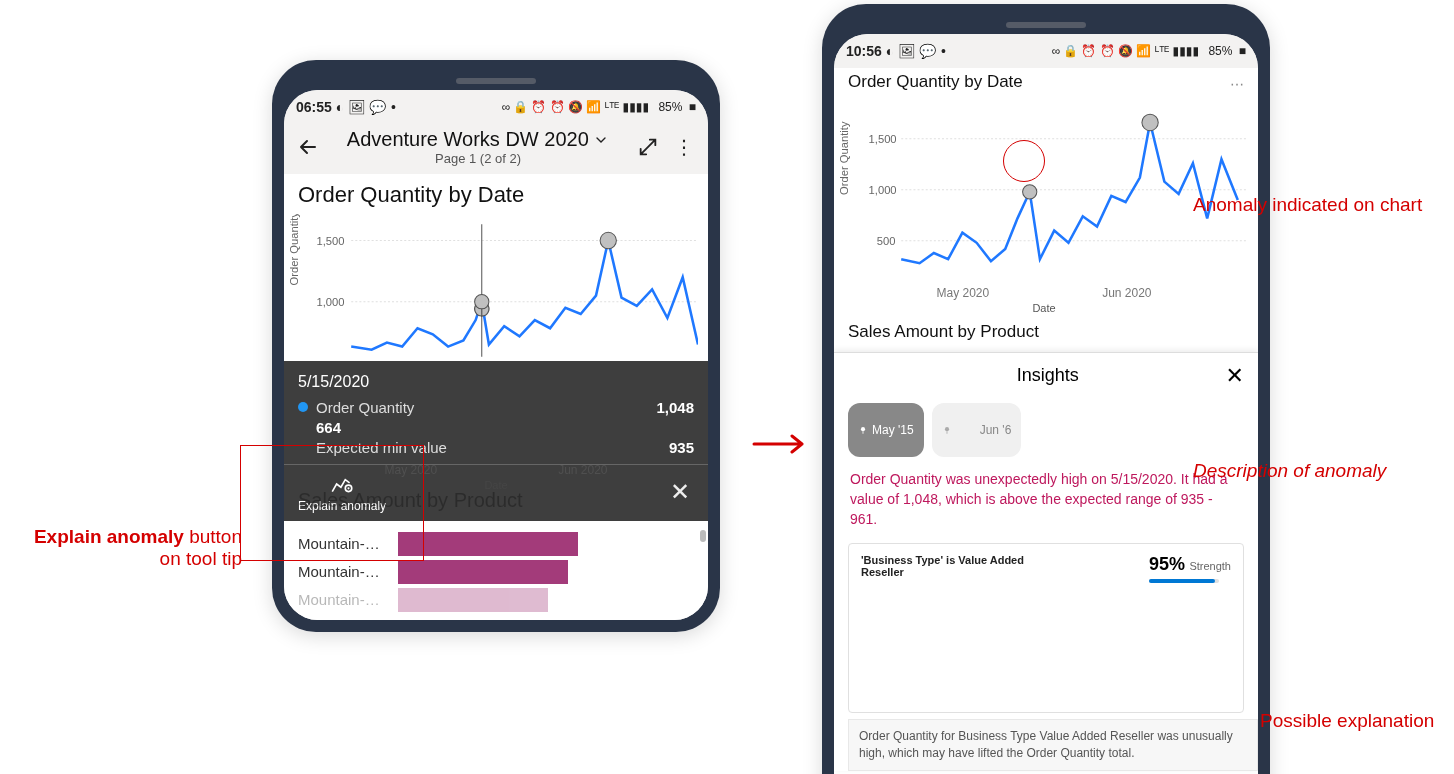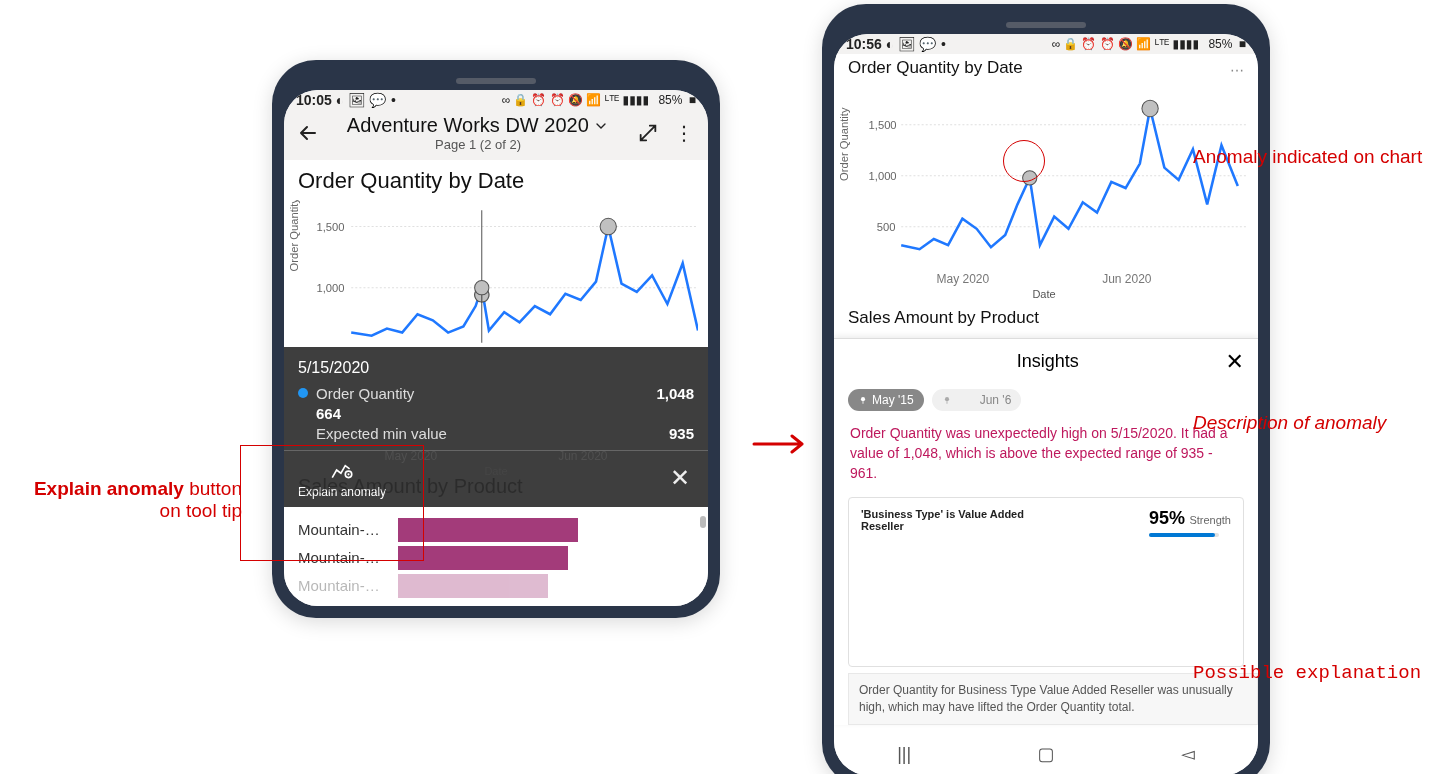--- a/index.html
+++ b/index.html
@@ -34,21 +34,21 @@
   .speaker {
     width: 80px; height: 6px;
     background: #555b67;
     border-radius: 3px;
     margin: 6px auto 6px;
   }
 
   
   .statusbar {
     background: #f3f2f1;
-    height: 20px;
+    height: 34px;
     display: flex;
     align-items: center;
     justify-content: space-between;
     padding: 0 12px;
     font-size: 14px;
     color: #222;
   }
   .status-icons { display:flex; align-items:center; gap:3px; font-size:12px; }
 
   
@@ -113,21 +113,21 @@
   .insights-panel {
     background:#fff;
     border-top: 1px solid #ddd;
     margin-top:4px;
     box-shadow: 0 -2px 6px rgba(0,0,0,0.08);
   }
   .insights-hdr { display:flex; align-items:center; padding:10px 14px; }
   .insights-title { flex:1; text-align:center; font-size:18px; font-weight:400;}
   .insights-close { font-size:22px; cursor:pointer;}
   .chips { padding: 4px 14px; display:flex; gap:8px;}
-  .chip { font-size:12px; border-radius:12px; padding:4px 10px; display:inline-flex; align-items:center; gap:4px; cursor:pointer;}
+  .chip { font-size:12px; border-radius:12px; padding:20px 10px; display:inline-flex; align-items:center; gap:4px; cursor:pointer;}
   .chip.active { background:#888; color:#fff;}
   .chip.inactive { background:#f0f0f0; color:#888;gap:28px;}
   .insights-desc { padding: 8px 16px; font-size:14px; color:#be185d; line-height:1.45;}
 
   .insights-card {
     margin: 6px 14px;
     border:1px solid #e0e0e0;
     border-radius:4px;
     padding:10px 12px 14px 12px;
     min-height:170px;
@@ -150,20 +150,21 @@
     line-height:1.4;
   }
 
   .nav-bar { height:42px; display:flex; justify-content:space-around; align-items:center; font-size:18px; color:#555;}
 
   
   .callout {
     position:absolute;
     color:#d40000;
     font-size:19px;
+    margin-top:48px;
   }
   .callout.bold-first .first { font-weight:700; }
 
   
   .big-arrow {
     position:absolute;
     left:752px;
     top:432px;
     width:60px;
     height:24px;
@@ -188,21 +189,21 @@
 <body>
 
 <div class="callout bold-first" style="left:12px; top:478px; width:230px; text-align:right;">
   <span class="first">Explain anomaly</span><span> button on tool tip</span>
 </div>
 
 <div class="phone left">
   <div class="speaker"></div>
   <div class="phone-inner">
     <div class="statusbar">
-      <div><b>10:05</b>&nbsp;<span>◐ 🖼 💬 •</span></div>
+      <div><b>06:55</b>&nbsp;<span>◐ 🖼 💬 •</span></div>
       <div class="status-icons"><span>∞ 🔒 ⏰ ⏰ 🔕 📶 ᴸᵀᴱ ▮▮▮▮</span>&nbsp;<span>85%</span>&nbsp;■</div>
     </div>
     <div class="app-header">
       <div class="back-arrow">
         <svg viewBox="0 0 24 24" width="24" height="24">
             <path d="M19 12H5M11 6l-6 6 6 6" stroke="#222" stroke-width="2" fill="none" stroke-linecap="round" stroke-linejoin="round"></path>
           </svg>
       </div>
       <div class="app-title-block">
         <div>
@@ -398,13 +399,13 @@
         <span>◅</span>
       </div>
     </div>
   </div>
 </div>
 
 <div class="highlight-circle" style="left:1003px; top:140px; width:42px; height:42px;"></div>
 
 <div class="callout" style="left:1193px; top:146px;">Anomaly indicated on chart</div>
 <div class="callout" style="left:1193px; top:412px;font-style:italic;">Description of anomaly</div>
-<div class="callout" style="left:1193px; top:662px;font-family:Liberation Mono, monospace;">Possible explanation</div>
+<div class="callout" style="left:1260px; top:662px;">Possible explanation</div>
 
 </body></html>

